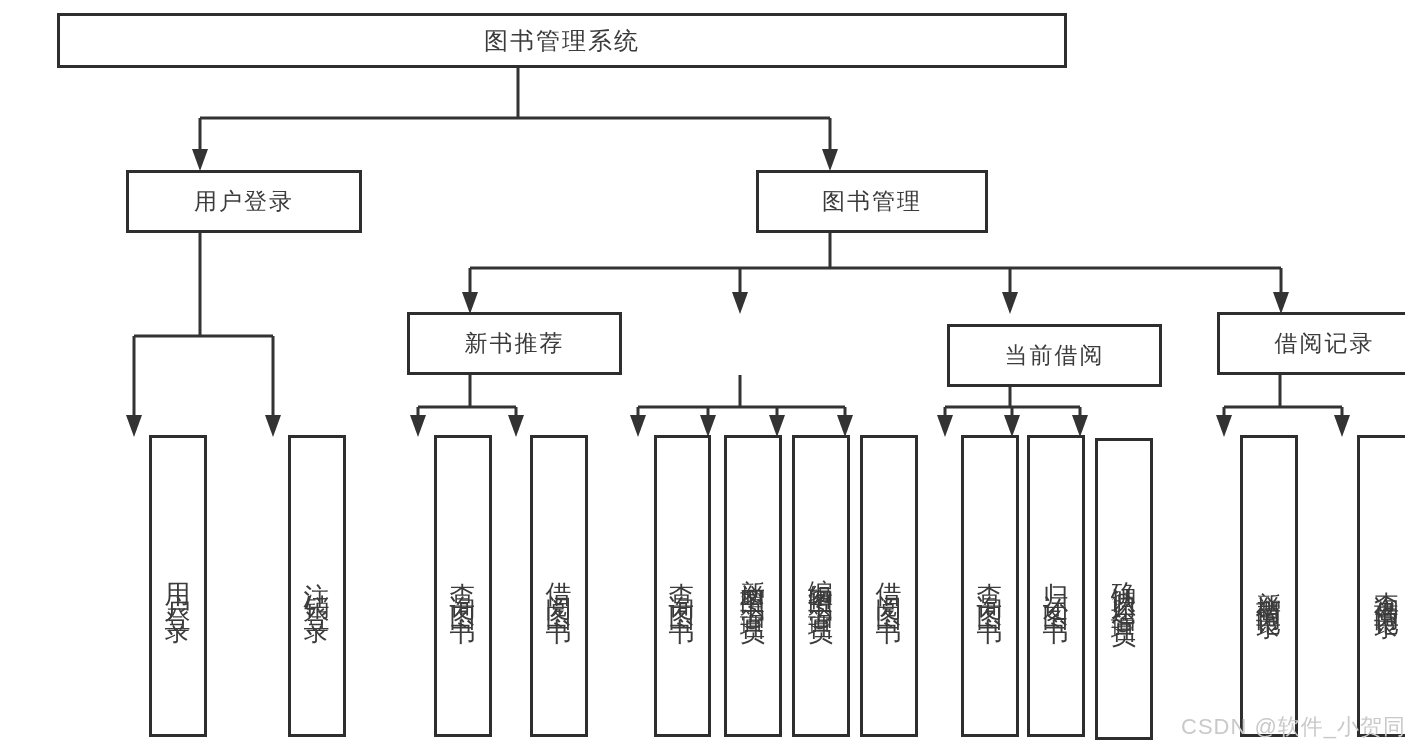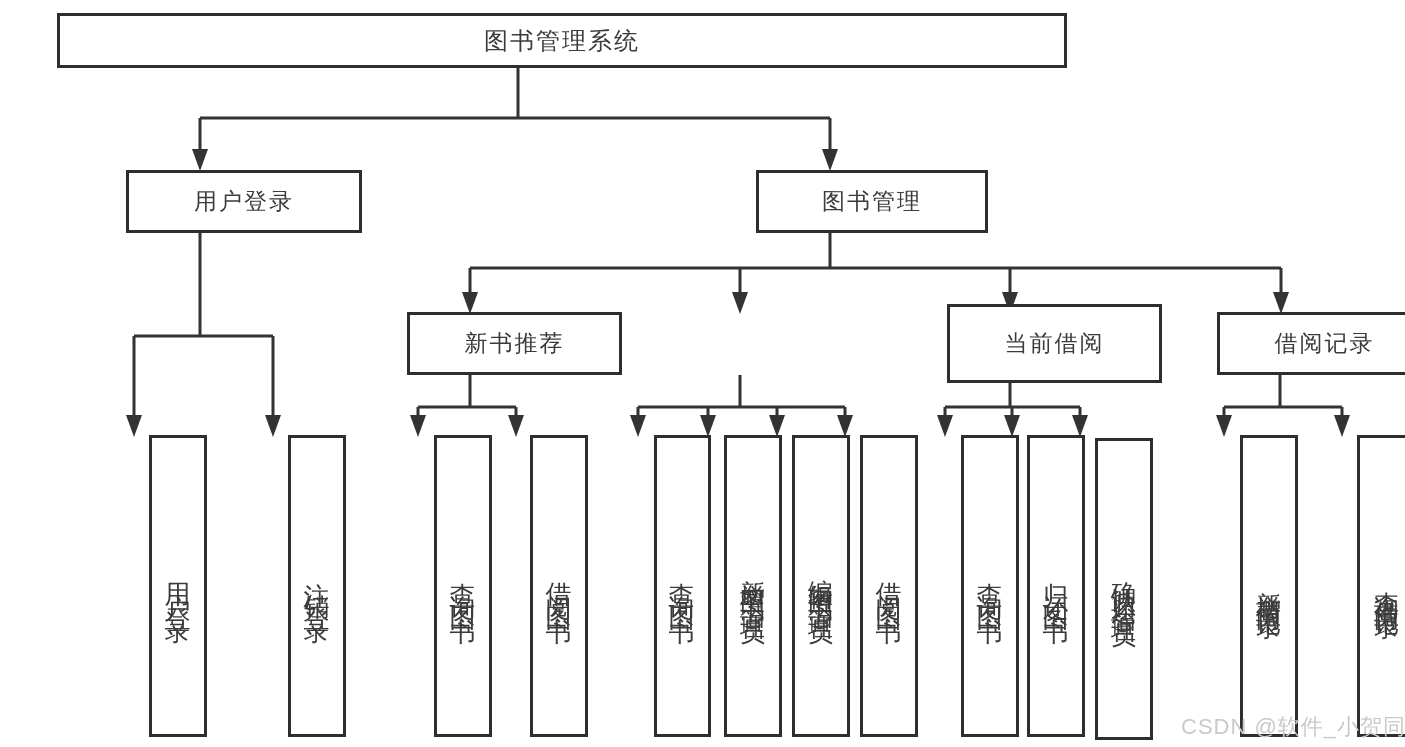--- a/index.html
+++ b/index.html
@@ -60,21 +60,21 @@
       <polygon points="1334,415 1350,415 1342,437"></polygon>
     </g>
   </svg>
 
   <div class="node h title" style="left:13px; top:13px; width:1010px; height:55px;">图书管理系统</div>
 
   <div class="node h" style="left:82px; top:170px; width:236px; height:63px;">用户登录</div>
   <div class="node h" style="left:712px; top:170px; width:232px; height:63px;font-family:Liberation Serif, serif;">图书管理</div>
 
   <div class="node h" style="left:363px; top:312px; width:215px; height:63px;">新书推荐</div>
-  <div class="node h" style="left:903px; top:304px; width:215px; height:79px;">当前借阅</div>
+  <div class="node h" style="left:903px; top:324px; width:215px; height:63px;">当前借阅</div>
   <div class="node h" style="left:1173px; top:312px; width:215px; height:63px;">借阅记录</div>
 
   <div class="node v" style="left:105px; top:435px; width:58px; height:302px;">用户登录</div>
   <div class="node v" style="left:244px; top:435px; width:58px; height:302px;">注销登录</div>
 
   <div class="node v" style="left:390px; top:435px; width:58px; height:302px;">查询图书</div>
   <div class="node v" style="left:486px; top:435px; width:58px; height:302px;">借阅图书</div>
 
   <div class="node v" style="left:610px; top:435px; width:57px; height:302px;">查询图书</div>
   <div class="node v sp9" style="left:680px; top:435px; width:58px; height:302px;">新增图书（管理员）</div>

